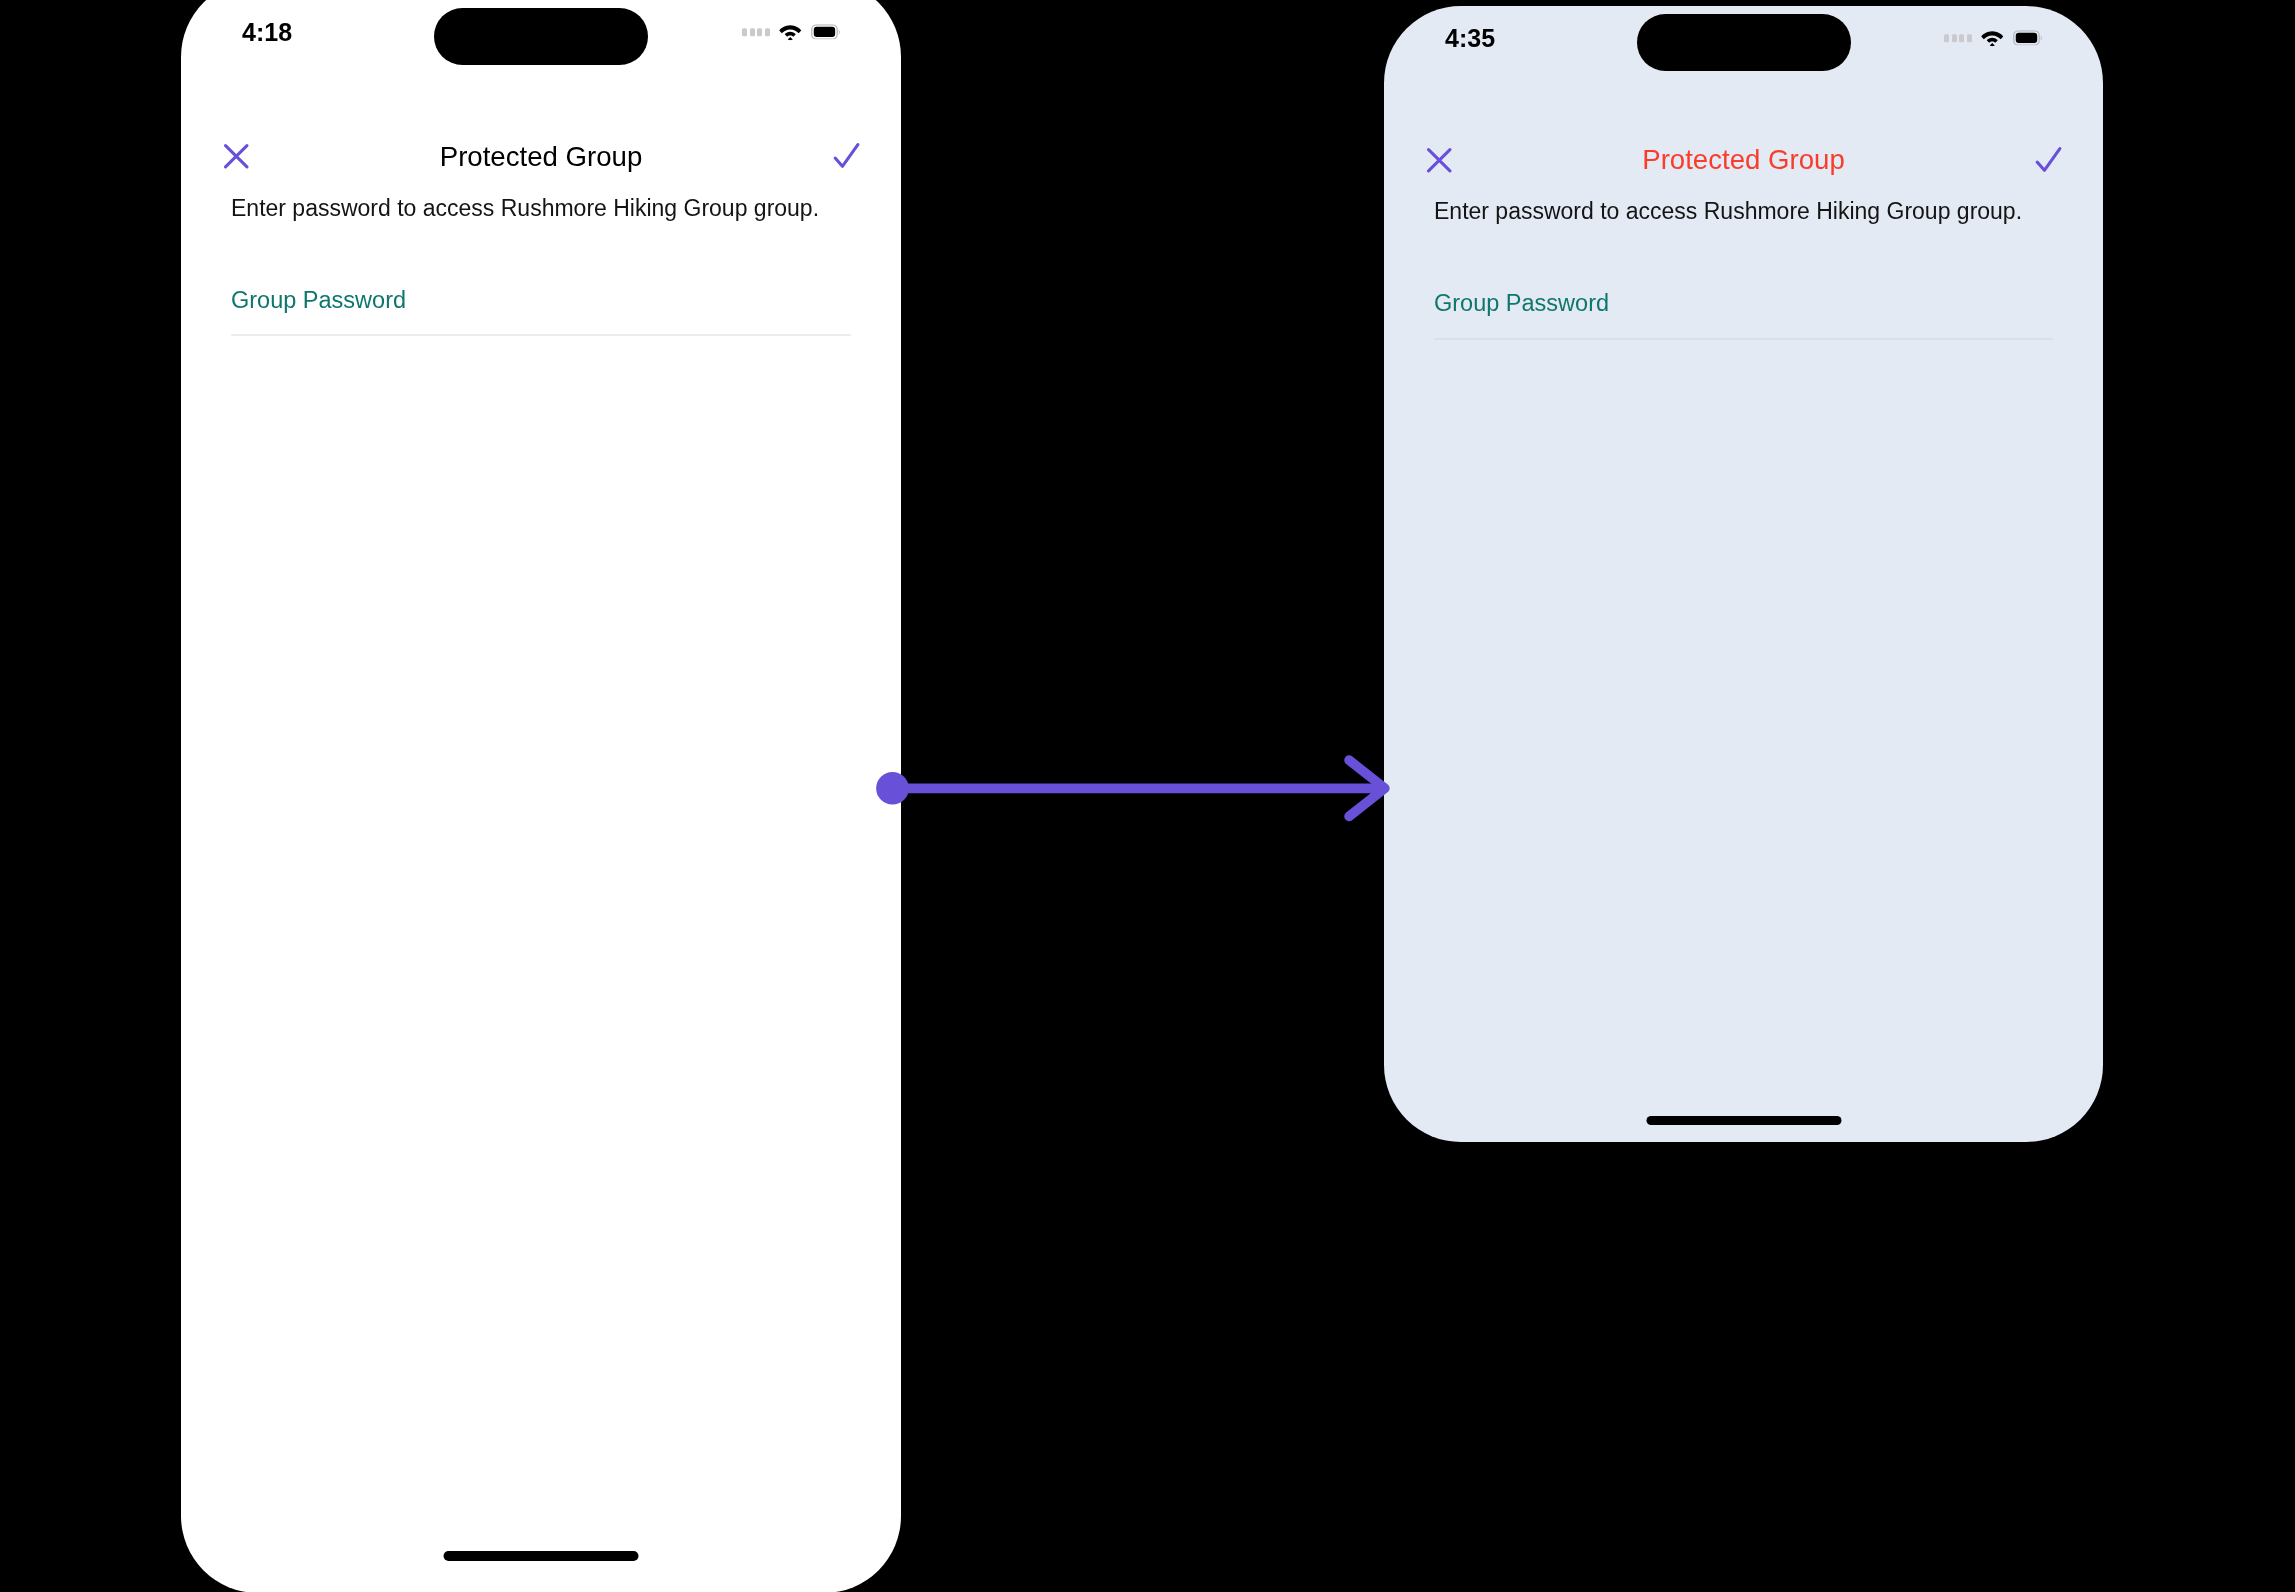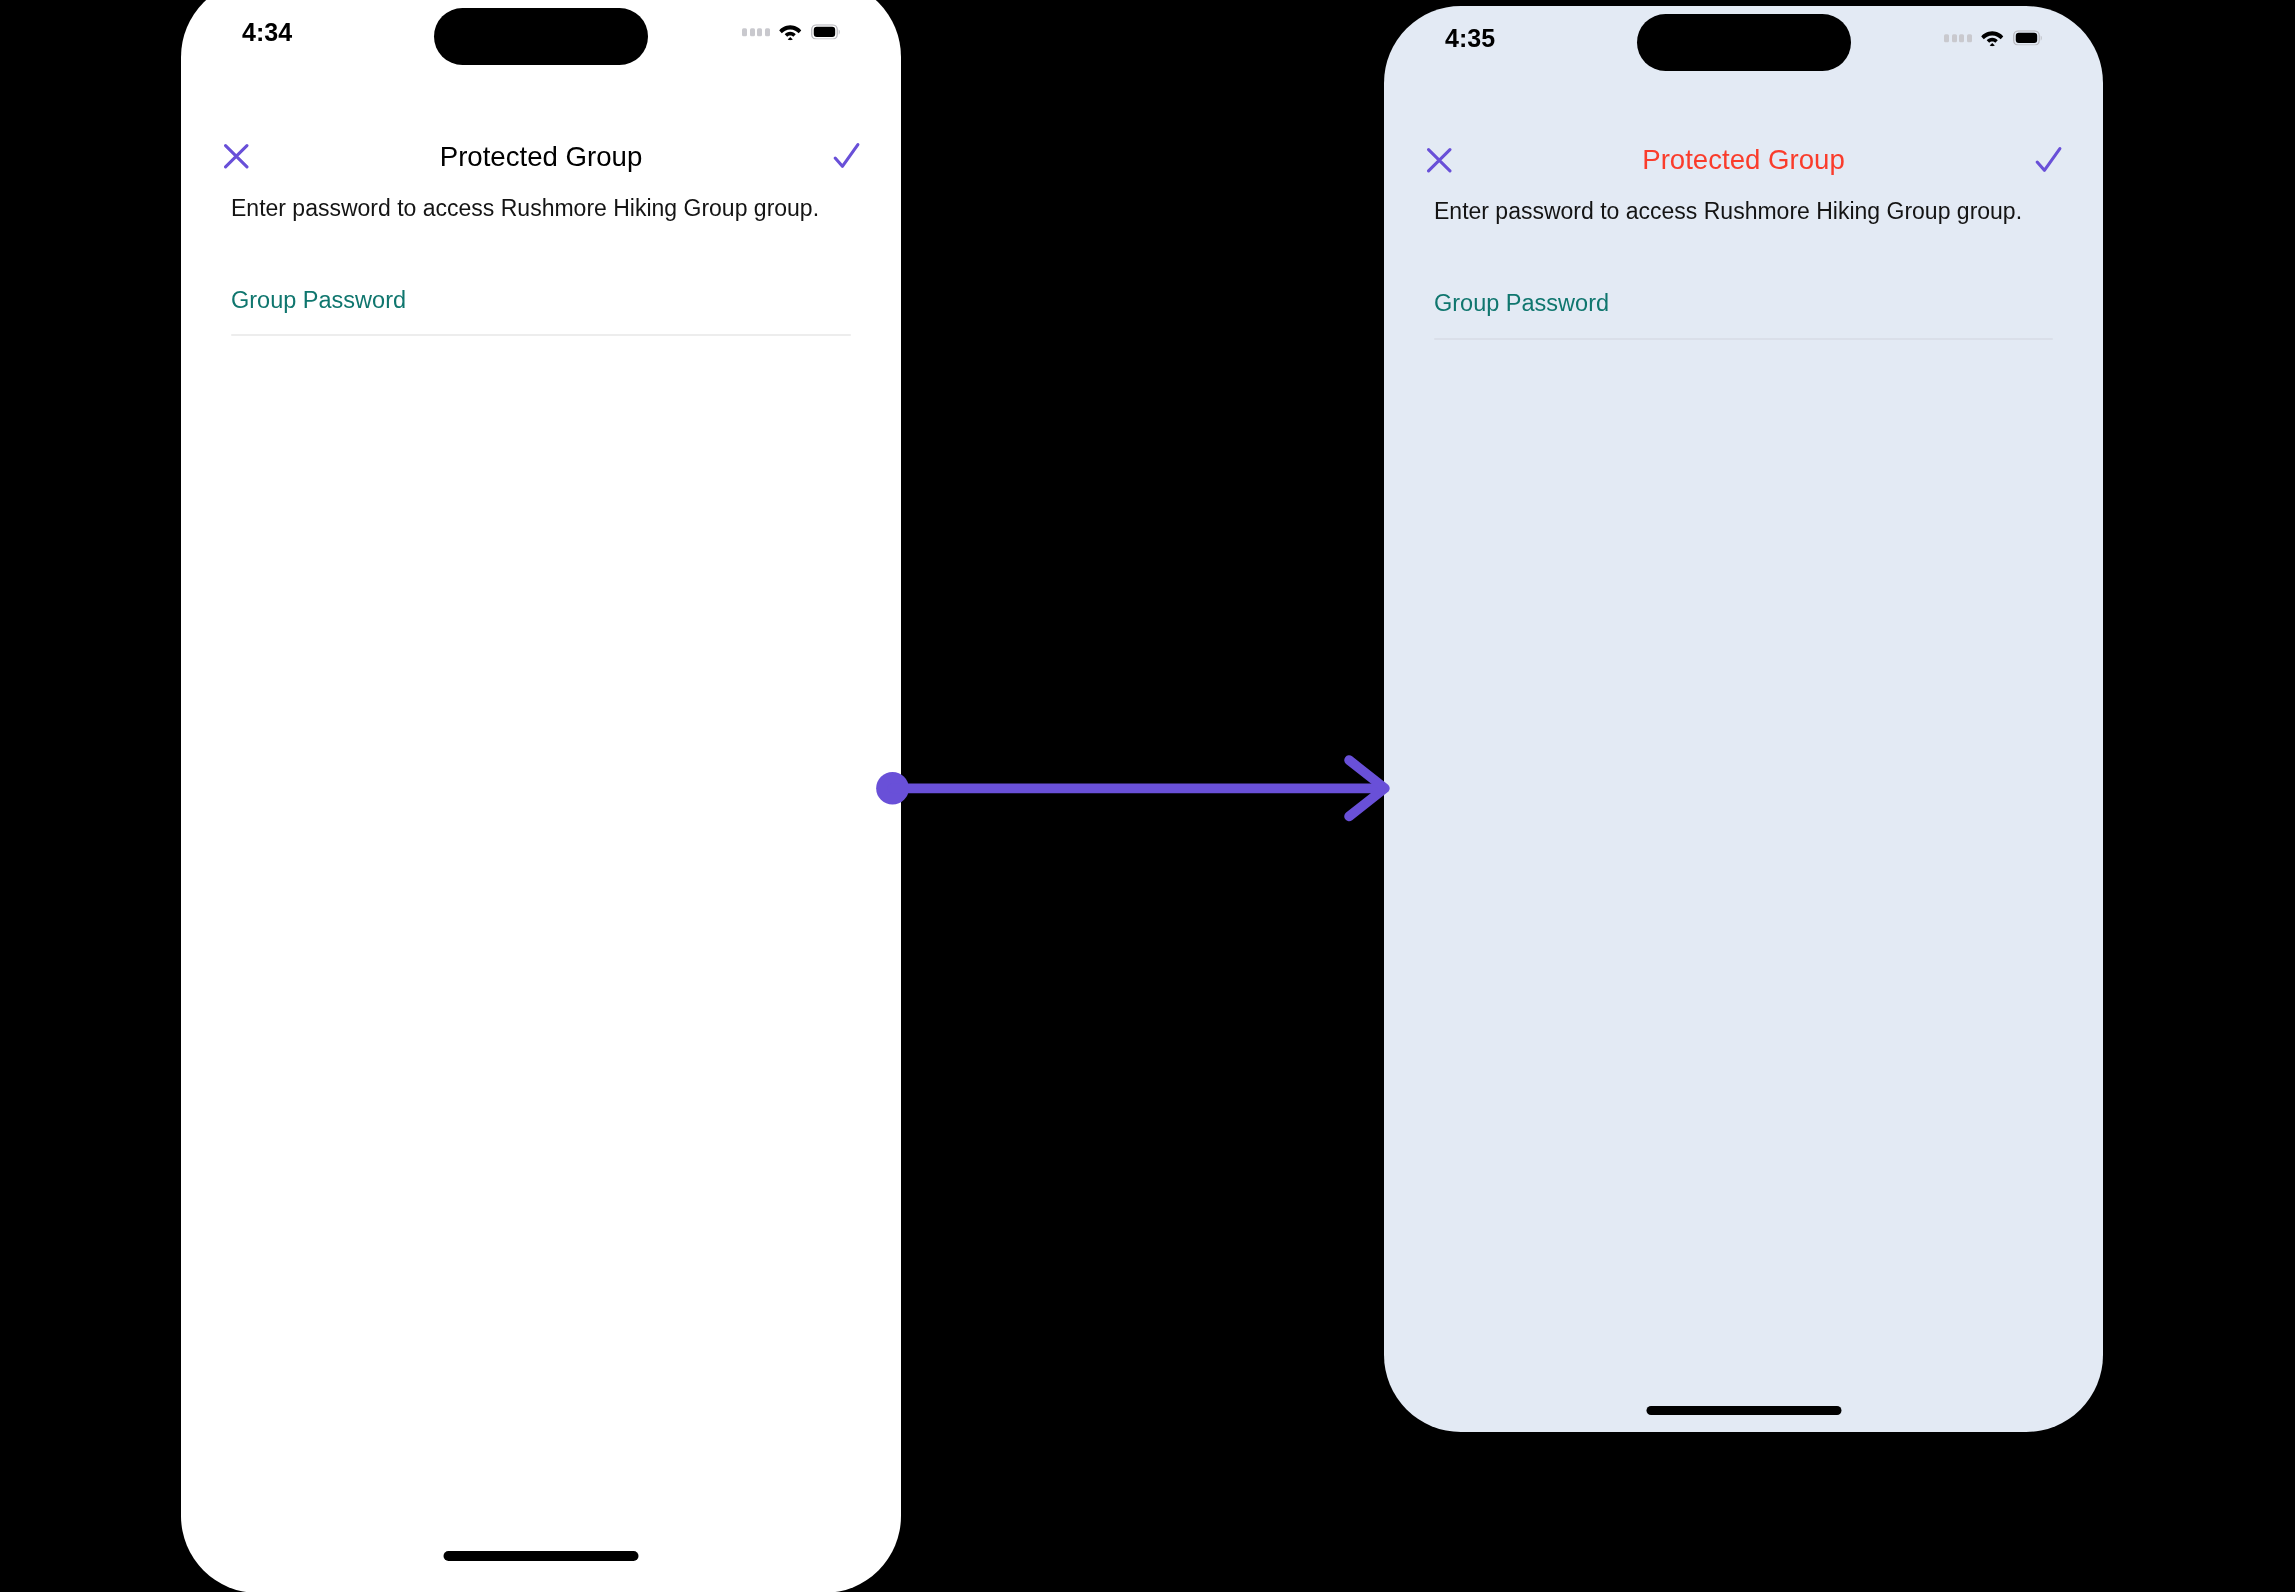--- a/index.html
+++ b/index.html
@@ -27,21 +27,21 @@
     top: -20.4px;
     width: 720px;
     height: 1613px;
     background: #FFFFFF;
     border-radius: 77px;
   }
   #phone-right {
     left: 1384px;
     top: 6.1px;
     width: 719px;
-    height: 1426px;
+    height: 1136px;
     background: #E3EAF4;
     border-radius: 77px;
   }
 
   .screen {
     position: absolute;
     left: 0; right: 0; top: 0; bottom: 0;
   }
 
   
@@ -199,21 +199,21 @@
     pointer-events: none;
   }
 </style>
 </head>
 <body>
 
 <div class="phone" id="phone-left">
   <div class="screen">
 
     <div class="statusbar">
-      <span class="status-time">4:34</span>
+      <span class="status-time">4:18</span>
       <div class="dynamic-island"></div>
       <div class="status-right">
         <span class="signal-dots">
             <i></i>
             <i></i>
             <i></i>
             <i></i>
           </span>
         <span class="wifi-icon">
           <svg width="22.5" height="17.4" viewBox="0 0 44 34">

